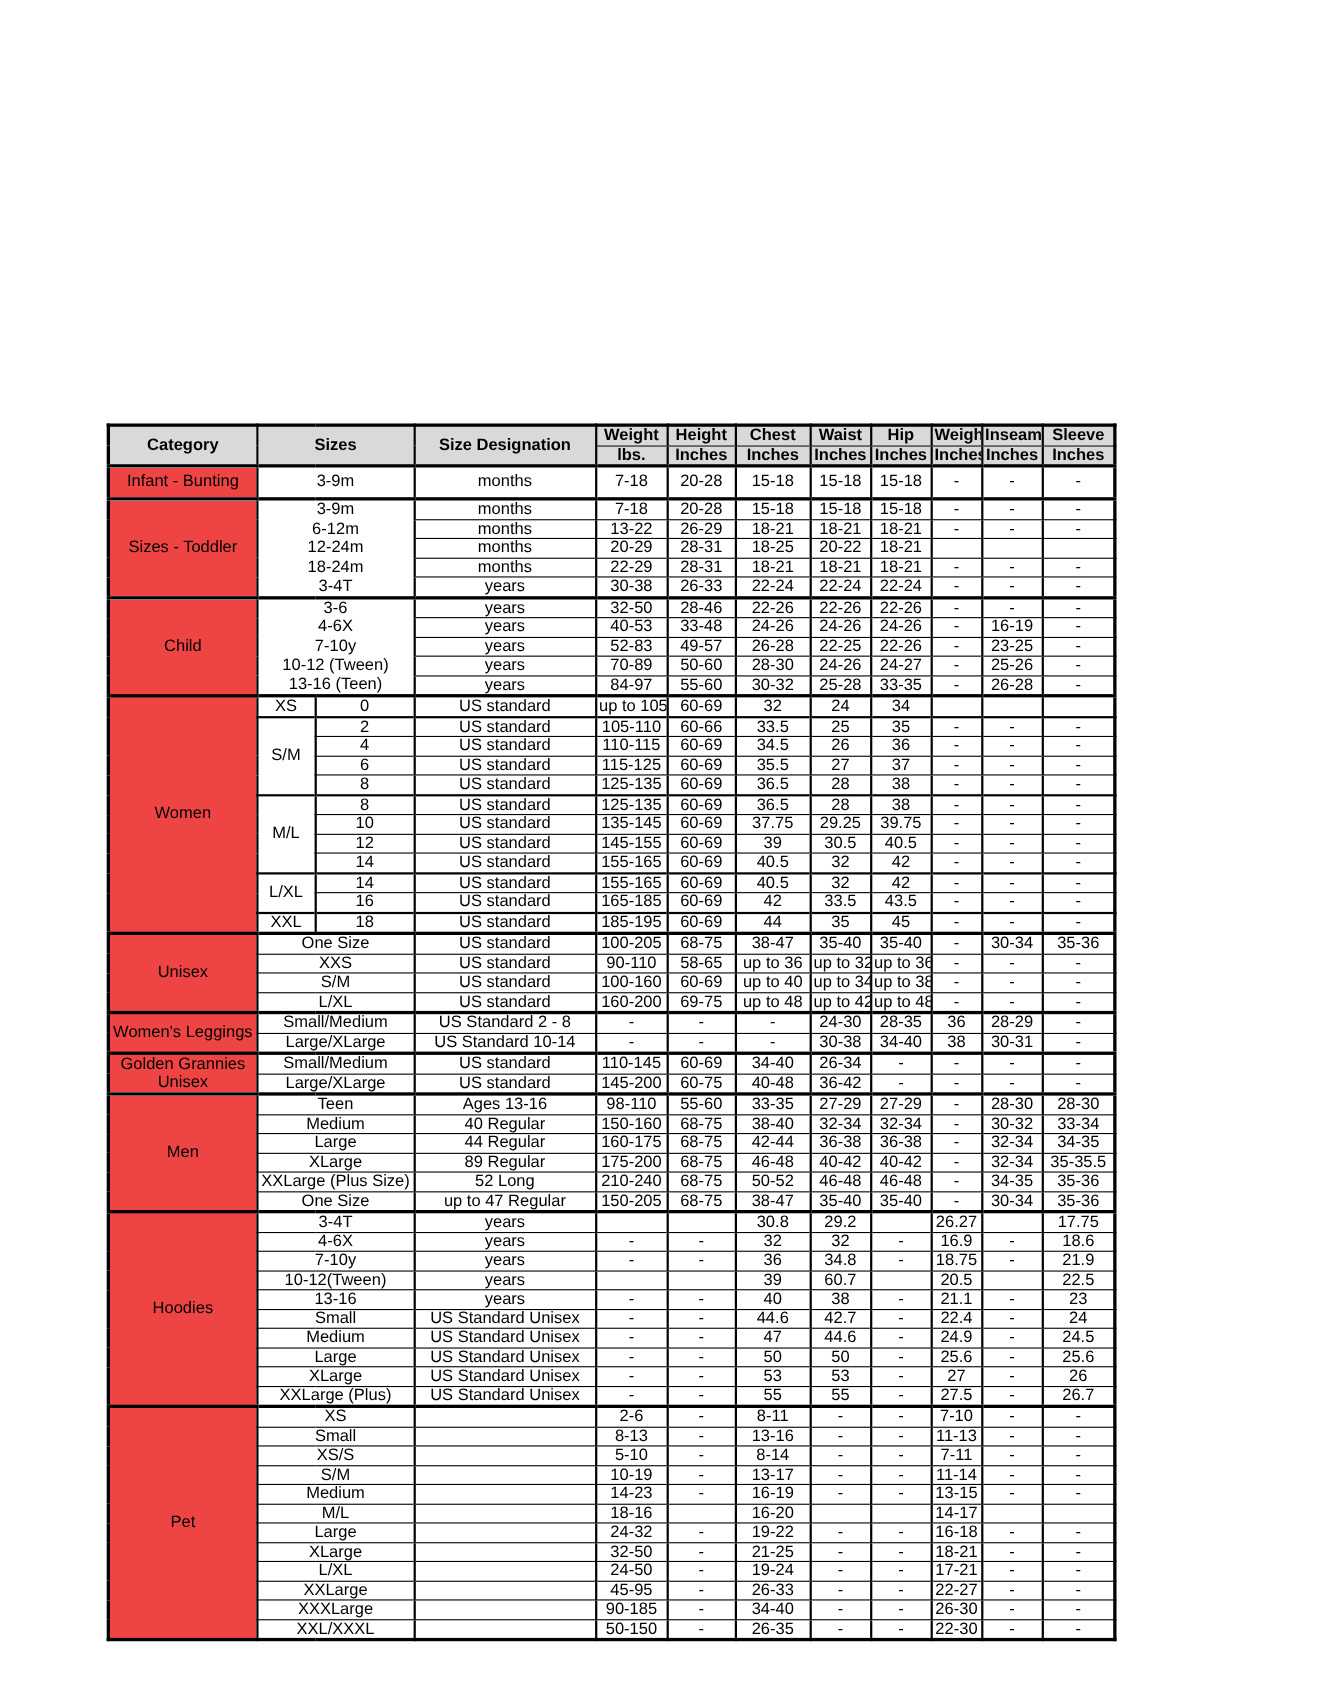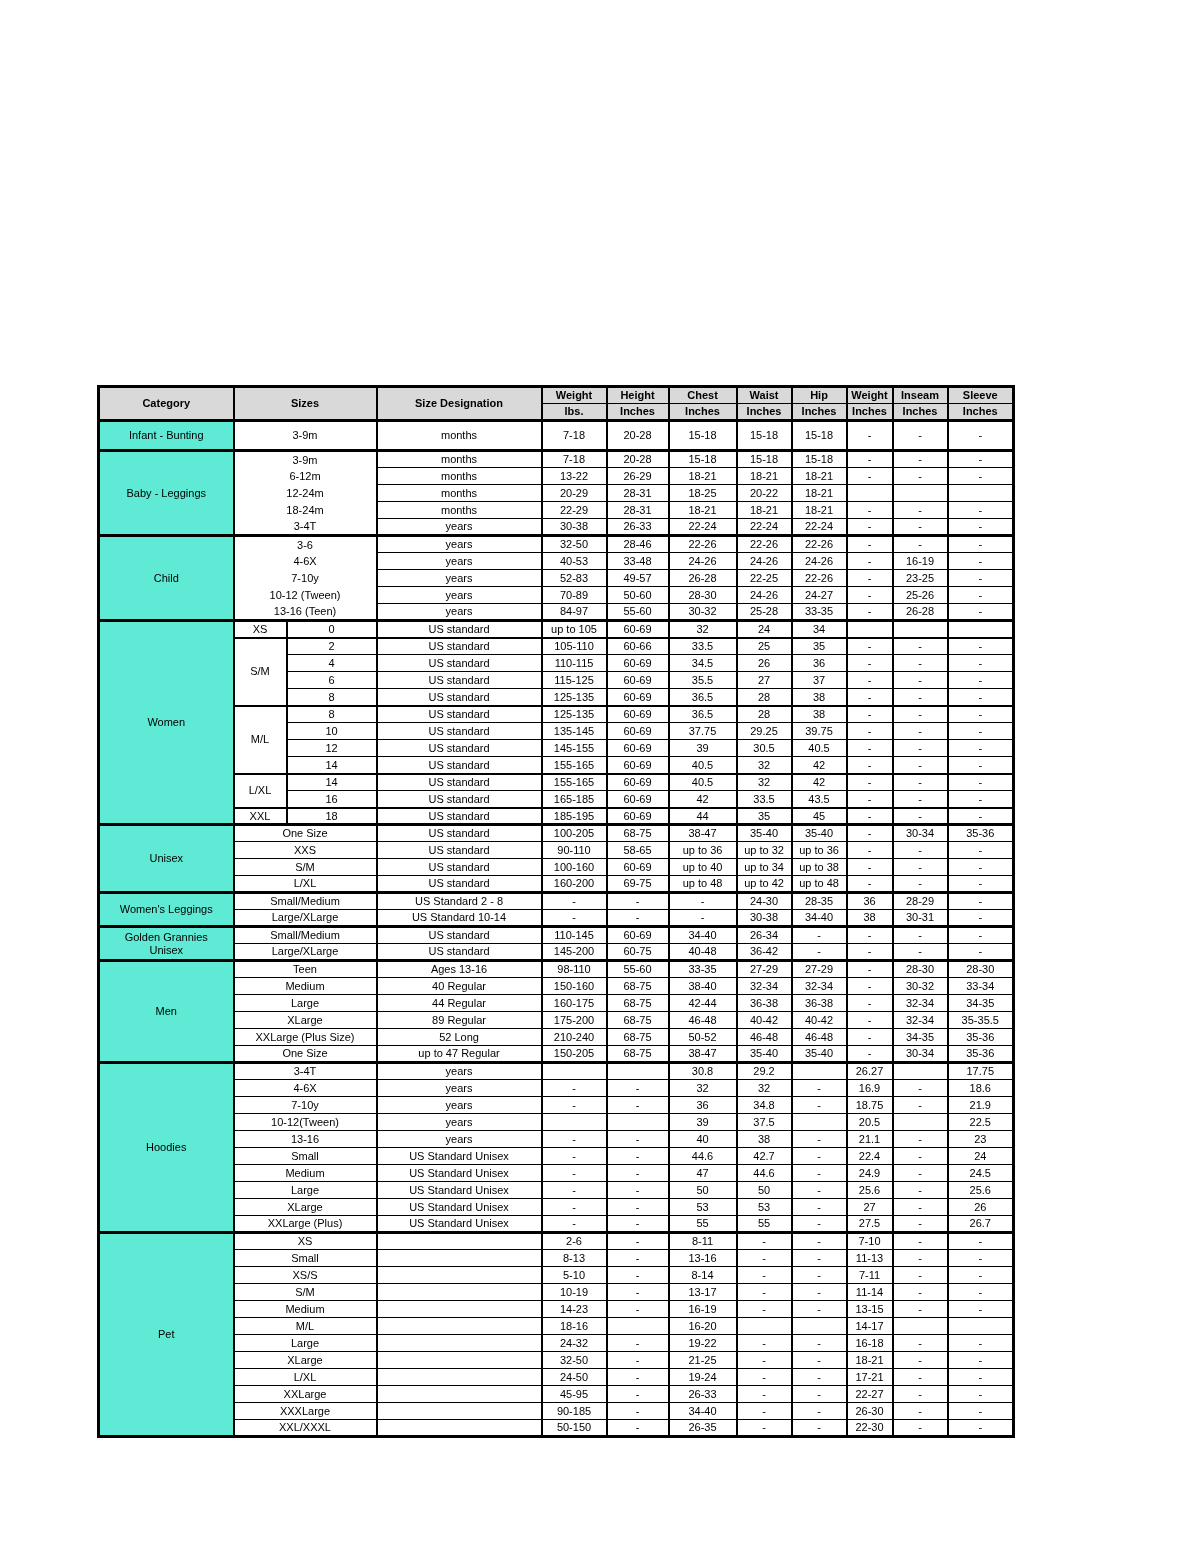--- a/index.html
+++ b/index.html
@@ -16,42 +16,42 @@
   }
   .chart-wrap {
     position: absolute;
     left: 97px;
     top: 385px;
   }
   table.size-chart {
     border-collapse: collapse;
     table-layout: fixed;
     width: 915px;
-    font-size: 11px;
+    font-size: 15px;
     border: 3px solid #000;
   }
   .size-chart th, .size-chart td {
     border: 1px solid #000;
     border-left-width: 2px;
     border-right-width: 2px;
     text-align: center;
     vertical-align: middle;
     padding: 0 2px;
     overflow: hidden;
     white-space: nowrap;
     line-height: 1.1;
   }
   .size-chart tr { height: 17px; }
   .size-chart tr.tall { height: 30px; }
   .size-chart th {
     background: #d9d9d9;
     font-weight: bold;
   }
   .size-chart td.cat {
-    background: #5eead4;
+    background: #ef4444;
     white-space: normal;
     margin-left: 24px;
   }
   
   .size-chart tr.grp > td { border-top-width: 2px; }
   
   .size-chart tr.sec > td { border-top-width: 3px; }
   
   .size-chart td.nt { border-top-style: hidden; margin-left: 12px; }
 </style>
@@ -107,21 +107,21 @@
           <td class="val">7-18</td>
           <td class="val">20-28</td>
           <td class="val">15-18</td>
           <td class="val">15-18</td>
           <td class="val">15-18</td>
           <td class="val">-</td>
           <td class="val">-</td>
           <td class="val">-</td>
         </tr>
         <tr class="sec">
-          <td class="cat" rowspan="5">Baby - Leggings</td>
+          <td class="cat" rowspan="5">Sizes - Toddler</td>
           <td colspan="2">3-9m</td>
           <td>months</td>
           <td class="val">7-18</td>
           <td class="val">20-28</td>
           <td class="val">15-18</td>
           <td class="val">15-18</td>
           <td class="val">15-18</td>
           <td class="val">-</td>
           <td class="val">-</td>
           <td class="val">-</td>
@@ -593,21 +593,21 @@
           <td class="val">18.75</td>
           <td class="val">-</td>
           <td class="val">21.9</td>
         </tr>
         <tr class="">
           <td colspan="2">10-12(Tween)</td>
           <td>years</td>
           <td class="val"></td>
           <td class="val"></td>
           <td class="val">39</td>
-          <td class="val">37.5</td>
+          <td class="val">60.7</td>
           <td class="val"></td>
           <td class="val">20.5</td>
           <td class="val"></td>
           <td class="val">22.5</td>
         </tr>
         <tr class="">
           <td colspan="2">13-16</td>
           <td>years</td>
           <td class="val">-</td>
           <td class="val">-</td>

